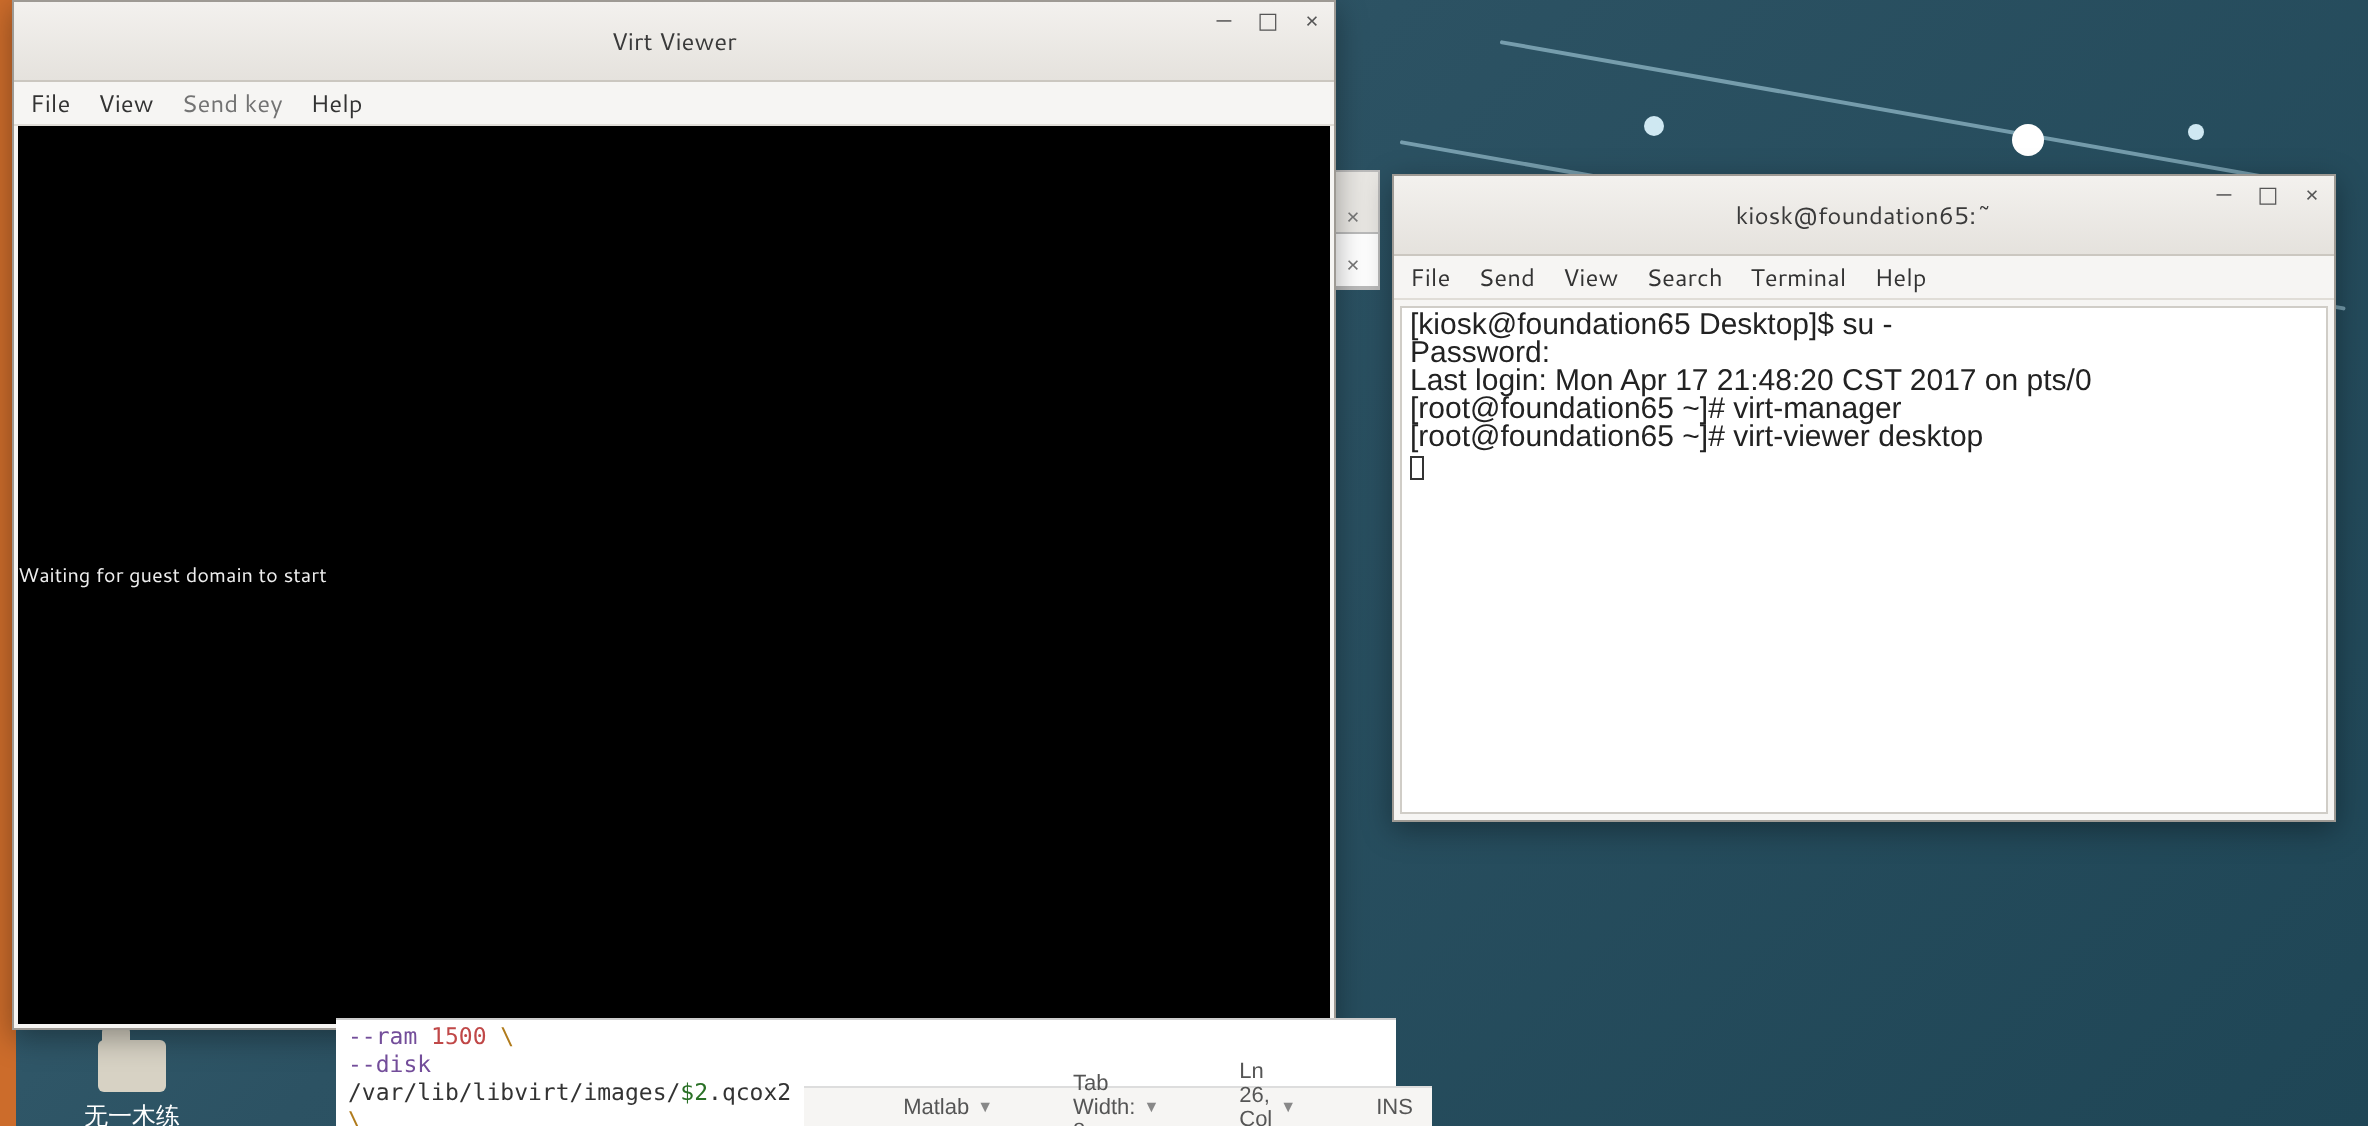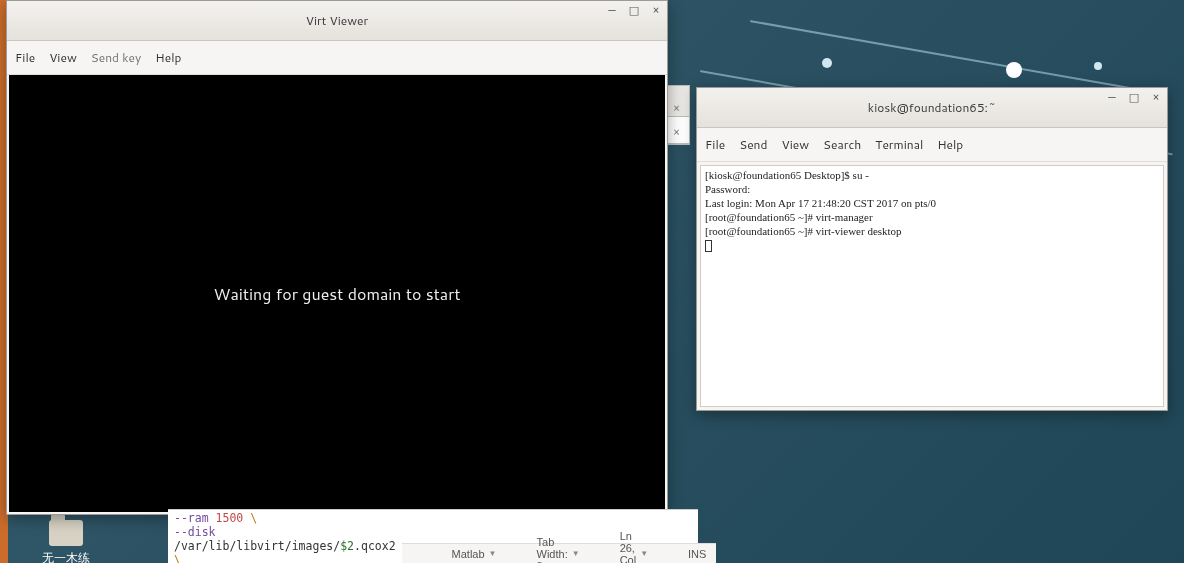--- a/index.html
+++ b/index.html
@@ -18,34 +18,34 @@
 .left-edge{position:absolute;left:0;top:0;width:8px;height:100%;background:#cc6c2b;color:#fff;font-size:12px}
 
 .desktop-icon{position:absolute;left:38px;top:520px;width:56px;text-align:center;color:#fff;font-size:12px}
 .folder{width:34px;height:26px;margin:0 auto 3px;background:#d7d2c4;border-radius:3px;position:relative}
 .folder:before{content:"";position:absolute;top:-6px;left:2px;width:14px;height:8px;background:#d7d2c4;border-radius:2px 2px 0 0}
 
 .window{position:absolute;background:#f6f5f3;border:1px solid #9e9a94;box-shadow:0 4px 14px rgba(0,0,0,.35);display:flex;flex-direction:column}
 .titlebar{height:40px;display:flex;align-items:center;justify-content:center;background:linear-gradient(#f3f1ee,#e5e2dd);border-bottom:1px solid #cbc7c0;position:relative;font-size:12px;color:#3a3a3a}
 .titlebar .controls{position:absolute;right:4px;top:2px;display:flex;gap:8px}
 .tb-btn{width:14px;height:14px;display:flex;align-items:center;justify-content:center;color:#555;font-size:11px;cursor:pointer}
-.menubar{height:34px;display:flex;align-items:center;padding:0 8px;gap:14px;background:#f6f5f3;border-bottom:1px solid #e0ddd7;font-size:12px;color:#333}
+.menubar{height:22px;display:flex;align-items:center;padding:0 8px;gap:14px;background:#f6f5f3;border-bottom:1px solid #e0ddd7;font-size:12px;color:#333}
 .menubar .disabled{color:#737373}
 .menubar span{cursor:pointer}
 
 .virt-window{left:6px;top:0;width:662px;height:515px}
-.virt-body{flex:1;background:#000;display:flex;align-items:center;justify-content:center;color:#eee;font-size:16px;margin:0 2px 2px}
+.virt-body{flex:1;background:#000;display:flex;align-items:center;color:#eee;font-size:10px;margin:0 2px 2px}
 
 .hidden-tab{position:absolute;left:668px;top:85px;width:22px;height:60px;background:#e9e7e3;border:1px solid #bbb;border-left:none}
 .hidden-tab .x{position:absolute;left:5px;top:14px;color:#777;font-size:11px}
 .hidden-tab2{position:absolute;left:668px;top:116px;width:22px;height:28px;background:#fff;border:1px solid #bbb;border-left:none}
 .hidden-tab2 .x{position:absolute;left:5px;top:7px;color:#777;font-size:11px}
 
 .term-window{left:696px;top:87px;width:472px;height:324px}
-.term-body{flex:1;background:#fff;margin:3px;border:1px solid #d0cdc7;font-family:Liberation Serif, serif;font-size:11px;line-height:14px;color:#222;padding:2px 4px;position:relative;white-space:pre}
+.term-body{flex:1;background:#fff;margin:3px;border:1px solid #d0cdc7;font-family:Liberation Sans, sans-serif;font-size:15px;line-height:14px;color:#222;padding:2px 4px;position:relative;white-space:pre}
 .cursor-block{display:inline-block;width:7px;height:12px;border:1px solid #333;vertical-align:bottom}
 
 .editor-strip{position:absolute;left:168px;top:509px;width:530px;height:54px;background:#fff;border-top:1px solid #ccc;font-family:"DejaVu Sans Mono",monospace;font-size:11.5px;display:flex;flex-direction:row}
 .editor-lines{padding:1px 6px;line-height:14px}
 .tok-opt{color:#734d9a}
 .tok-num{color:#c04848}
 .tok-var{color:#2a7026}
 .tok-path{color:#333}
 .tok-esc{color:#b07b1c}
 .editor-status{height:20px;margin-top:auto;border-top:1px solid #ddd;display:flex;align-items:center;font-family:sans-serif;font-size:11px;color:#555;padding:0 10px;gap:40px;background:#f6f5f3}

